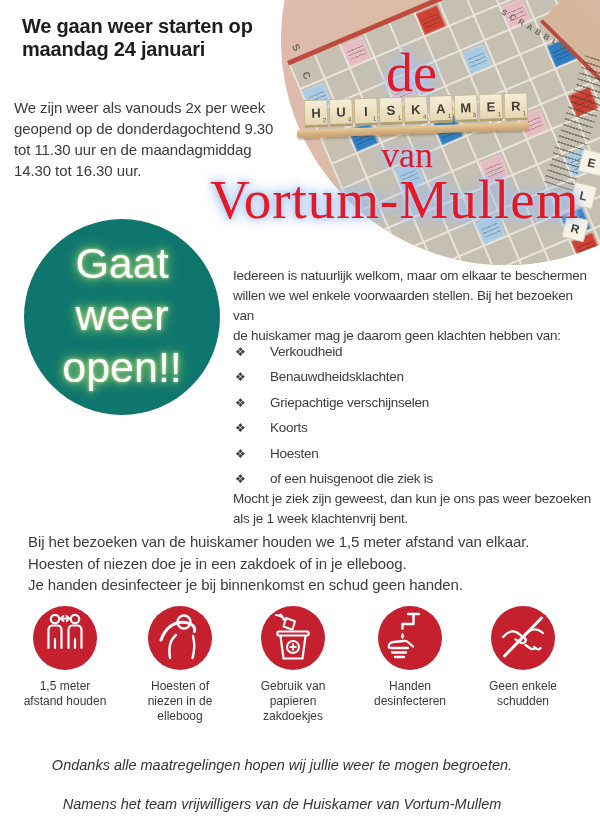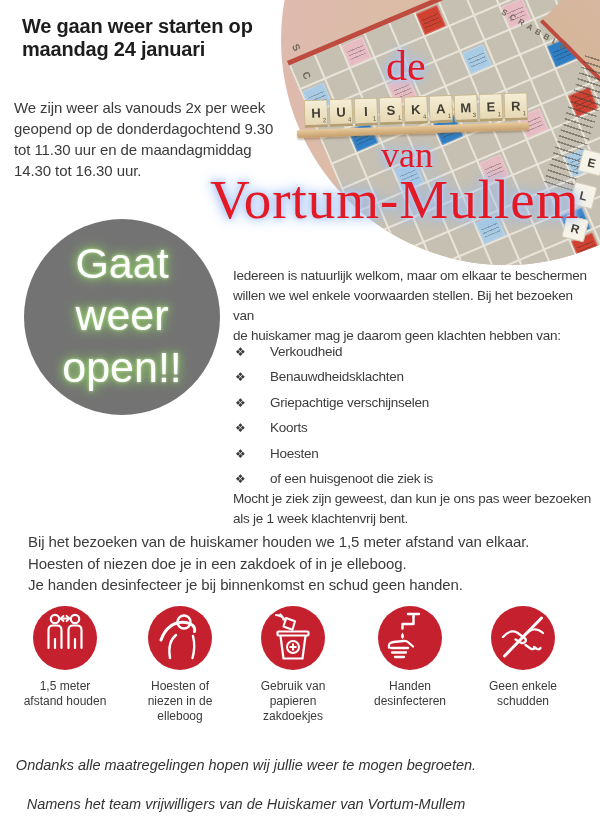--- a/index.html
+++ b/index.html
@@ -48,28 +48,28 @@
         display:flex;align-items:center;justify-content:center;}
   .tile b{font-size:13px;font-weight:700;color:#413d33;line-height:1;}
   .tile i{position:absolute;right:1px;bottom:1px;font-style:normal;font-size:6px;color:#5a5546;}
   .rack-bar{position:absolute;left:297px;top:126px;width:232px;height:8px;border-radius:2px;
         background:linear-gradient(180deg,#e8cb9e,#c69e6a);transform:rotate(-2deg);
         box-shadow:0 2px 2px rgba(110,80,45,.35);z-index:2;}
 
   
   .script-red{font-family:"Liberation Serif","DejaVu Serif",serif;color:#e31a25;z-index:4;position:absolute;
         text-shadow:0 0 4px #bcd4f8,0 0 8px #9dbdf2,0 0 14px #9dbdf2;}
-  .label-de{left:386px;top:42px;font-size:42px;}
+  .label-de{left:386px;top:42px;font-size:54px;}
   .label-van{left:381px;top:134px;font-size:36px;}
   .title-vortum{left:210px;top:168px;font-size:55px;white-space:nowrap;letter-spacing:1px;
         text-shadow:0 0 4px #c3d8f9,0 0 9px #9dbdf2,0 0 16px #8fb4f2;}
 
   
   .badge{position:absolute;left:24px;top:219px;width:196px;height:196px;border-radius:50%;
-         background:#737373;z-index:2;}
+         background:#0f766e;z-index:2;}
   .badge-text{padding-top:18px;text-align:center;font-size:43px;line-height:52px;color:#ffffff;
          white-space:pre-line;
          text-shadow:0 0 3px #b9e39b,0 0 8px #8fcb67,0 0 14px #8fcb67;}
 
   
   .cond-intro{position:absolute;left:233px;top:266px;width:360px;font-size:13.5px;line-height:20px;
          letter-spacing:-0.25px;white-space:pre-line;}
   .cond-list{position:absolute;left:235px;top:344px;margin:0;padding:0;list-style:none;}
   .cond-item{display:flex;align-items:baseline;height:25.4px;}
   .bullet{width:27px;font-size:12px;color:#3b3b3b;}
@@ -85,21 +85,21 @@
   .safety-item{position:absolute;top:606px;width:110px;}
   .s1{left:10px}.s2{left:125px}.s3{left:238px}.s4{left:355px}.s5{left:468px}
   .s-circle{width:64px;height:64px;border-radius:50%;background:#c5202e;margin:0 auto;
             display:flex;align-items:center;justify-content:center;}
   .s-circle svg{display:block;}
   .s-caption{margin-top:9px;text-align:center;font-size:12px;line-height:15px;color:#3a3a3a;
             white-space:pre-line;}
 
   
   .footer-line{position:absolute;left:0;width:492px;text-align:center;font-style:italic;
-            font-size:14.5px;color:#333;}
+            font-size:14.5px;color:#333;padding-left:36px;}
   .footer-1{top:757px;} .footer-2{top:796px;}
 </style>
 </head>
 <body>
 
 <div class="page">
 
   <div class="photo">
     <div class="board" id="board">
         <div class="sq lb" style="left: 2px; top: 29px;">

